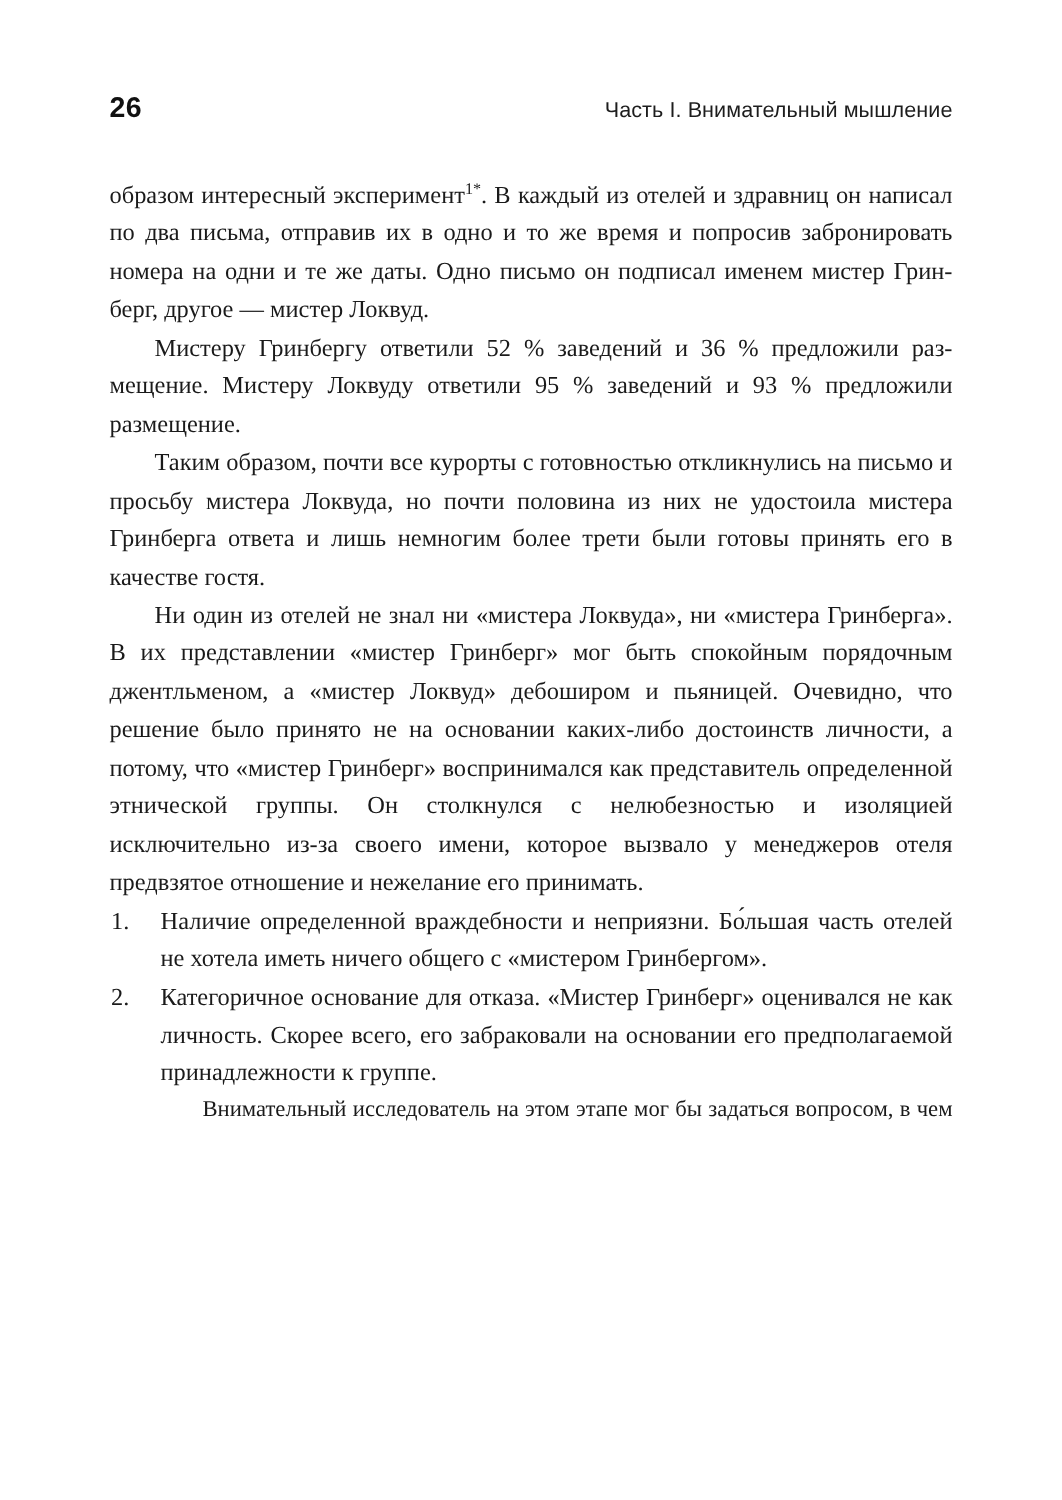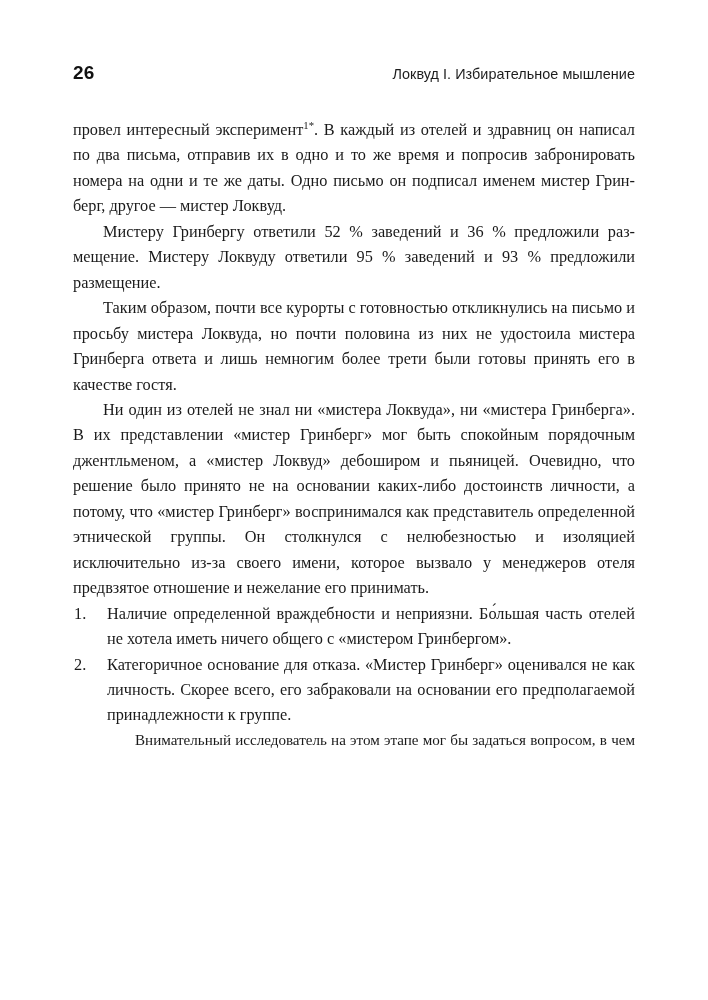--- a/index.html
+++ b/index.html
@@ -130,26 +130,26 @@
     line-height: 0;
   }
 </style>
 </head>
 <body>
 
 <div class="page">
 
   <div class="running-head">
     <span class="folio">26</span>
-    <span class="head-title">Локвуд I. Избирательное мышление</span>
+    <span class="head-title">Часть I. Внимательный мышление</span>
   </div>
 
   <div class="body-block">
 
-    <p class="para flush"><span>провел интересный эксперимент</span><sup class="ref">1*</sup><span>. В каждый из отелей и здравниц он написал по два письма, отправив их в одно и то же время и попросив забронировать номера на одни и те же даты. Одно письмо он подписал именем мистер Грин­берг, другое — мистер Локвуд.</span></p>
+    <p class="para flush"><span>образом интересный эксперимент</span><sup class="ref">1*</sup><span>. В каждый из отелей и здравниц он написал по два письма, отправив их в одно и то же время и попросив забронировать номера на одни и те же даты. Одно письмо он подписал именем мистер Грин­берг, другое — мистер Локвуд.</span></p>
 
     <p class="para">Мистеру Гринбергу ответили 52 % заведений и 36 % предложили раз­мещение. Мистеру Локвуду ответили 95 % заведений и 93 % предложили размещение.</p>
 
     <p class="para">Таким образом, почти все курорты с готовностью откликнулись на письмо и просьбу мистера Локвуда, но почти половина из них не удостоила мистера Гринберга ответа и лишь немногим более трети были готовы принять его в качестве гостя.</p>
 
     <p class="para">Ни один из отелей не знал ни «мистера Локвуда», ни «мистера Гринберга». В их представлении «мистер Гринберг» мог быть спокойным порядочным джентльменом, а «мистер Локвуд» дебоширом и пьяницей. Очевидно, что решение было принято не на основании каких-либо достоинств личности, а потому, что «мистер Гринберг» воспринимался как представитель опреде­ленной этнической группы. Он столкнулся с нелюбезностью и изоляцией исключительно из-за своего имени, которое вызвало у менеджеров отеля предвзятое отношение и нежелание его принимать.</p>
 
 
     <ol class="numlist">
       <li>

